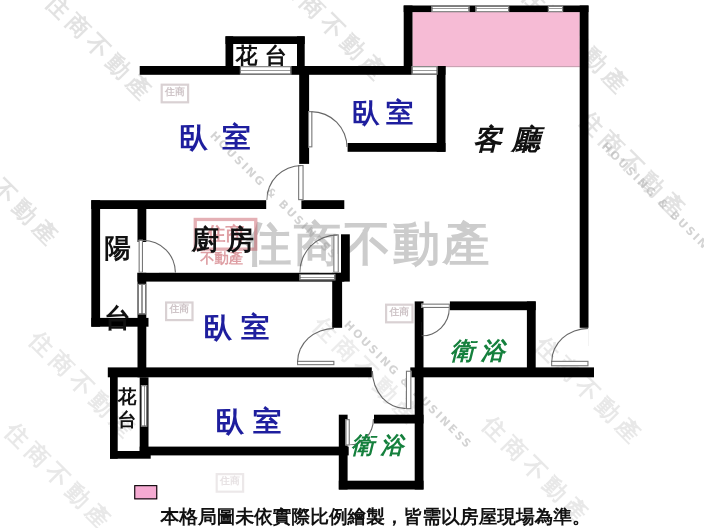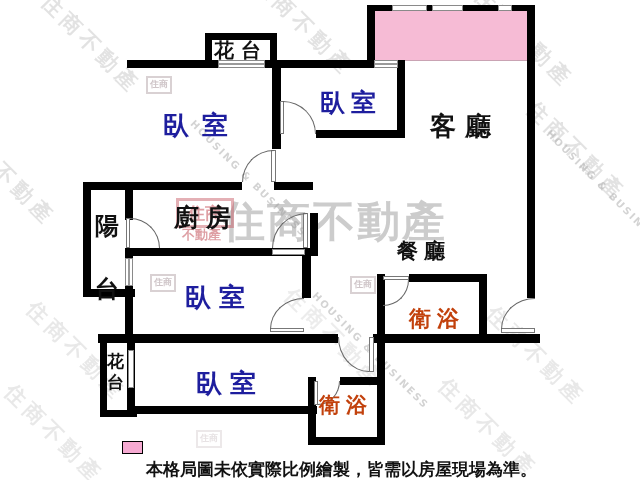--- a/index.html
+++ b/index.html
@@ -7,21 +7,21 @@
         font-family:"DejaVu Sans",sans-serif;}
   .w{position:absolute;background:#000;}
   .win{position:absolute;border:1px solid #8a8a8a;box-sizing:border-box;}
   .winh{background:linear-gradient(#fff 0 40%,#9a9a9a 40% 60%,#fff 60% 100%);}
   .winv{background:linear-gradient(90deg,#fff 0 40%,#9a9a9a 40% 60%,#fff 60% 100%);}
   .arc{position:absolute;box-sizing:border-box;}
   .leaf{position:absolute;background:#fff;border:1px solid #777;box-sizing:border-box;}
   .lbl{position:absolute;font-weight:bold;white-space:nowrap;color:#111;}
   .vert{white-space:normal;word-break:break-all;text-align:right;}
   .blue{color:#1E1E9E;}
-  .green{color:#c2410c;}
+  .green{color:#15803d;font-style:italic;}
   .redtx{color:#C42647;}
   .pink{position:absolute;background:#F6BBD5;}
   .wm{position:absolute;color:#b5b5b5;opacity:.38;font-weight:bold;letter-spacing:5px;
       font-size:21px;transform:rotate(45deg);transform-origin:left top;white-space:nowrap;}
   .wmen{position:absolute;color:#b0b0b0;opacity:.55;font-weight:bold;letter-spacing:2px;
       font-size:10px;transform:rotate(45deg);transform-origin:left top;white-space:nowrap;}
   .wmbig{position:absolute;color:#9a9a9a;opacity:.5;font-weight:bold;font-size:43px;
       letter-spacing:2px;white-space:nowrap;}
   .wmlogo{position:absolute;border:3px solid rgba(195,80,90,.45);color:rgba(195,80,90,.55);
       font-weight:bold;text-align:center;}
@@ -122,24 +122,23 @@
 
   <div class="leaf" style="left:314px;top:381px;width:4px;height:24px;"></div>
   <div class="arc" style="left:318px;top:381px;width:22px;height:24px;border-bottom:1.5px solid #666;border-right:1.5px solid #666;border-bottom-right-radius:100%;"></div>
 
   <div class="leaf" style="left:501px;top:328px;width:34px;height:5px;"></div>
   <div class="arc" style="left:501px;top:298px;width:34px;height:31px;border-top:1.5px solid #666;border-left:1.5px solid #666;border-top-left-radius:100%;"></div>
 
   <div class="lbl" style="left:214px;top:37px;font-size:20px;letter-spacing:7px;">花台</div>
   <div class="lbl blue" style="left:163px;top:108px;font-size:26px;letter-spacing:13px;">臥室</div>
   <div class="lbl blue" style="left:320px;top:86px;font-size:25px;letter-spacing:6px;">臥室</div>
-  <div class="lbl" style="left:430px;top:109px;font-size:26px;letter-spacing:9px;">客廳</div>
+  <div class="lbl" style="left:430px;top:109px;font-size:26px;letter-spacing:9px;font-style:italic;">客廳</div>
   <div class="lbl vert" style="left:93px;top:195px;width:26px;font-size:24px;line-height:2.62;">陽台</div>
   <div class="lbl" style="left:174px;top:201px;font-size:25px;letter-spacing:7px;">廚房</div>
-  <div class="lbl" style="left:397px;top:237px;font-size:21px;letter-spacing:6px;">餐廳</div>
   <div class="lbl blue" style="left:185px;top:280px;font-size:26px;letter-spacing:8px;">臥室</div>
   <div class="lbl green" style="left:409px;top:304px;font-size:22px;letter-spacing:6px;">衛浴</div>
   <div class="lbl vert" style="left:104px;top:351px;width:20px;font-size:17px;line-height:1.25;">花台</div>
   <div class="lbl blue" style="left:196px;top:366px;font-size:26px;letter-spacing:8px;">臥室</div>
   <div class="lbl green" style="left:319px;top:391px;font-size:21px;letter-spacing:6px;">衛浴</div>
 
   <div class="legend-swatch" style="left:122px;top:441px;width:21px;height:13px;"></div>
   <div class="legend-line" style="left:146px;top:458px;">本格局圖未依實際比例繪製，皆需以房屋現場為準。</div>
 
 </div>

